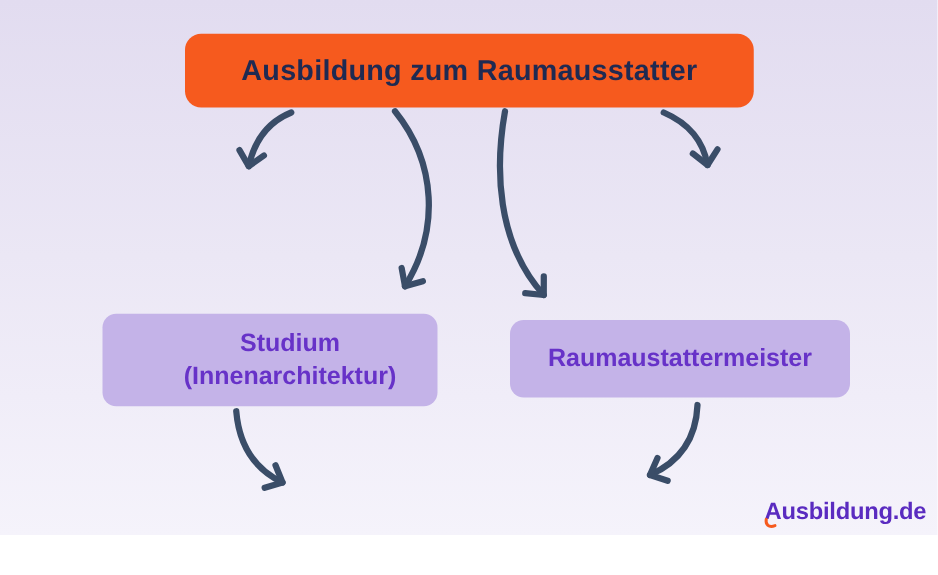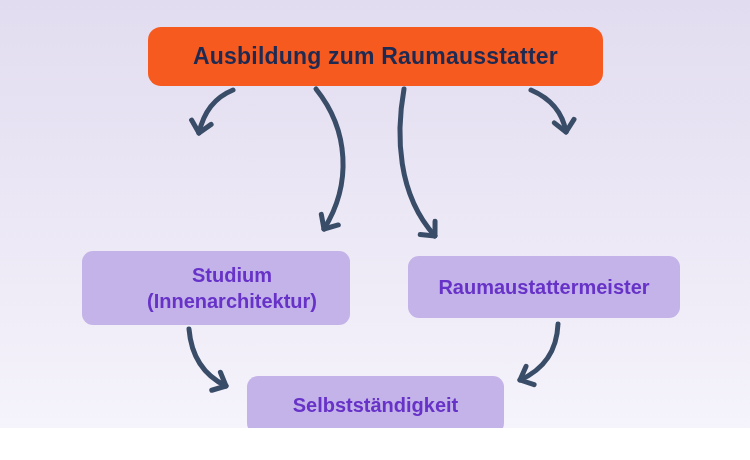--- a/index.html
+++ b/index.html
@@ -75,18 +75,23 @@
 
 
   <div class="node purple" style="left:82px;top:251px;width:268px;height:74px;padding-left:40px;">
     <span>Studium (Innenarchitektur)</span>
   </div>
 
   <div class="node purple" style="left:408px;top:256px;width:272px;height:62px;">
     <span>Raumaustattermeister</span>
   </div>
 
-  <div class="node purple" style="left:247px;top:376px;width:257px;height:58px;">
-    <span>Selbstständigkeit</span>
+
+  <div class="logo">
+    <span class="logo-inner">
+      <svg class="logo-accent" width="13" height="10" viewBox="0 0 13 10" fill="none" xmlns="http://www.w3.org/2000/svg">
+        <path d="M2 1.5 C1.2 5.5, 4 8.5, 9 6.5" stroke="#F65A1E" stroke-width="2.4" stroke-linecap="round"></path>
+      </svg>
+      <span>Ausbildung.de</span>
+    </span>
   </div>
-
 
 </div>
 
 </body></html>

